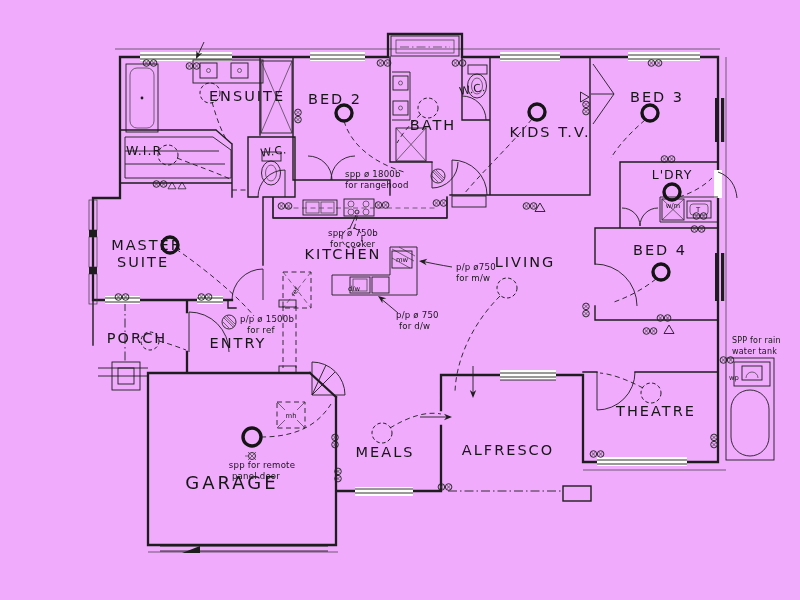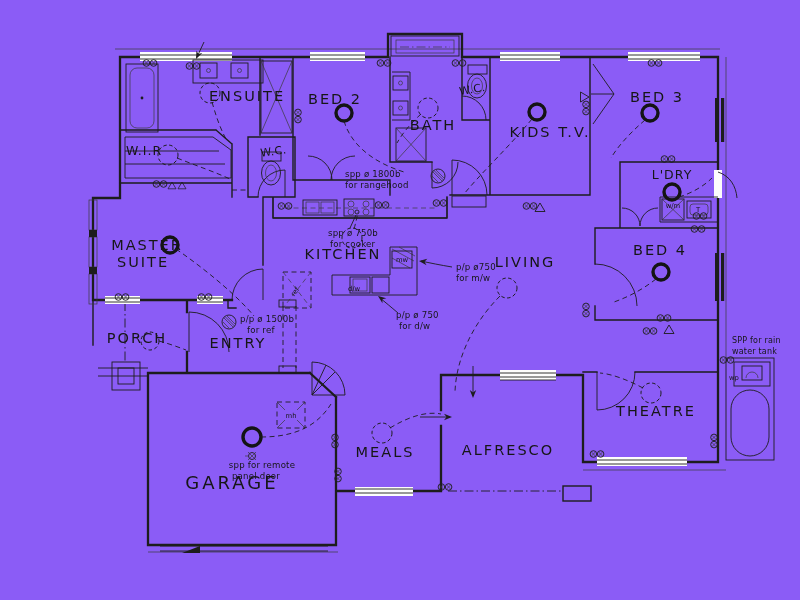--- a/index.html
+++ b/index.html
@@ -1,16 +1,16 @@
 <!DOCTYPE html>
 <html><head>
 <meta charset="utf-8">
 <style>
   html,body{margin:0;padding:0;background:#e8e8e8;}
-  #stage{position:relative;width:800px;height:600px;background:#8b5cf6;overflow:hidden;}
+  #stage{position:relative;width:800px;height:600px;background:#f0abfc;overflow:hidden;}
   svg{display:block}
   
   .w2{stroke:#1d1d1d;stroke-width:2.3;fill:none;stroke-linecap:square}
   .w1{stroke:#1d1d1d;stroke-width:1.4;fill:none;stroke-linecap:square}
   .t{stroke:#1d1d1d;stroke-width:.9;fill:none}
   .th{stroke:#3a3a3a;stroke-width:.7;fill:none}
   .dash{stroke-dasharray:5 3.5}
   .dd{stroke-dasharray:9 3 1.5 3}
   .ink{fill:#1d1d1d;stroke:none}
   .ring{fill:none;stroke:#141414;stroke-width:3.4}

